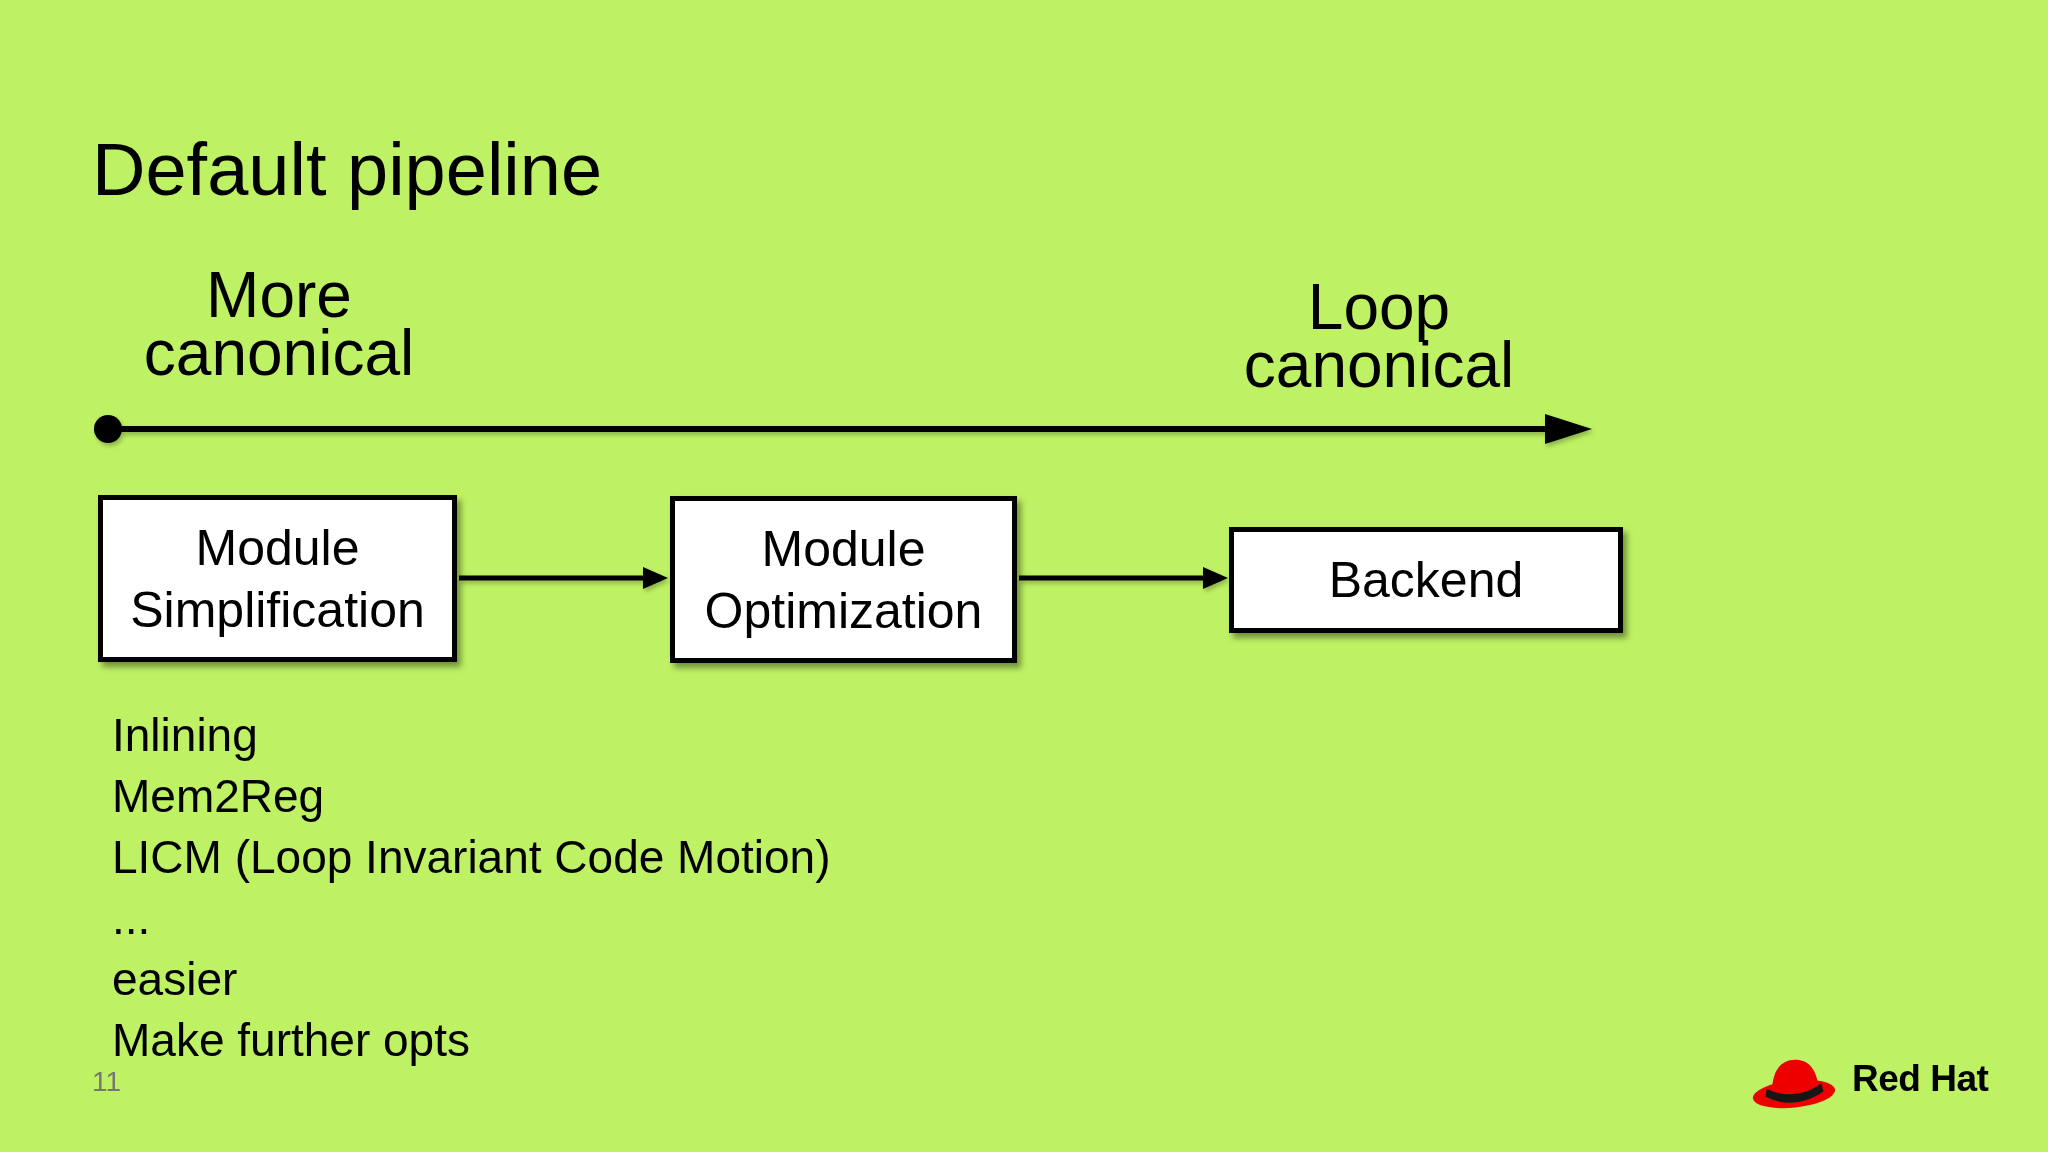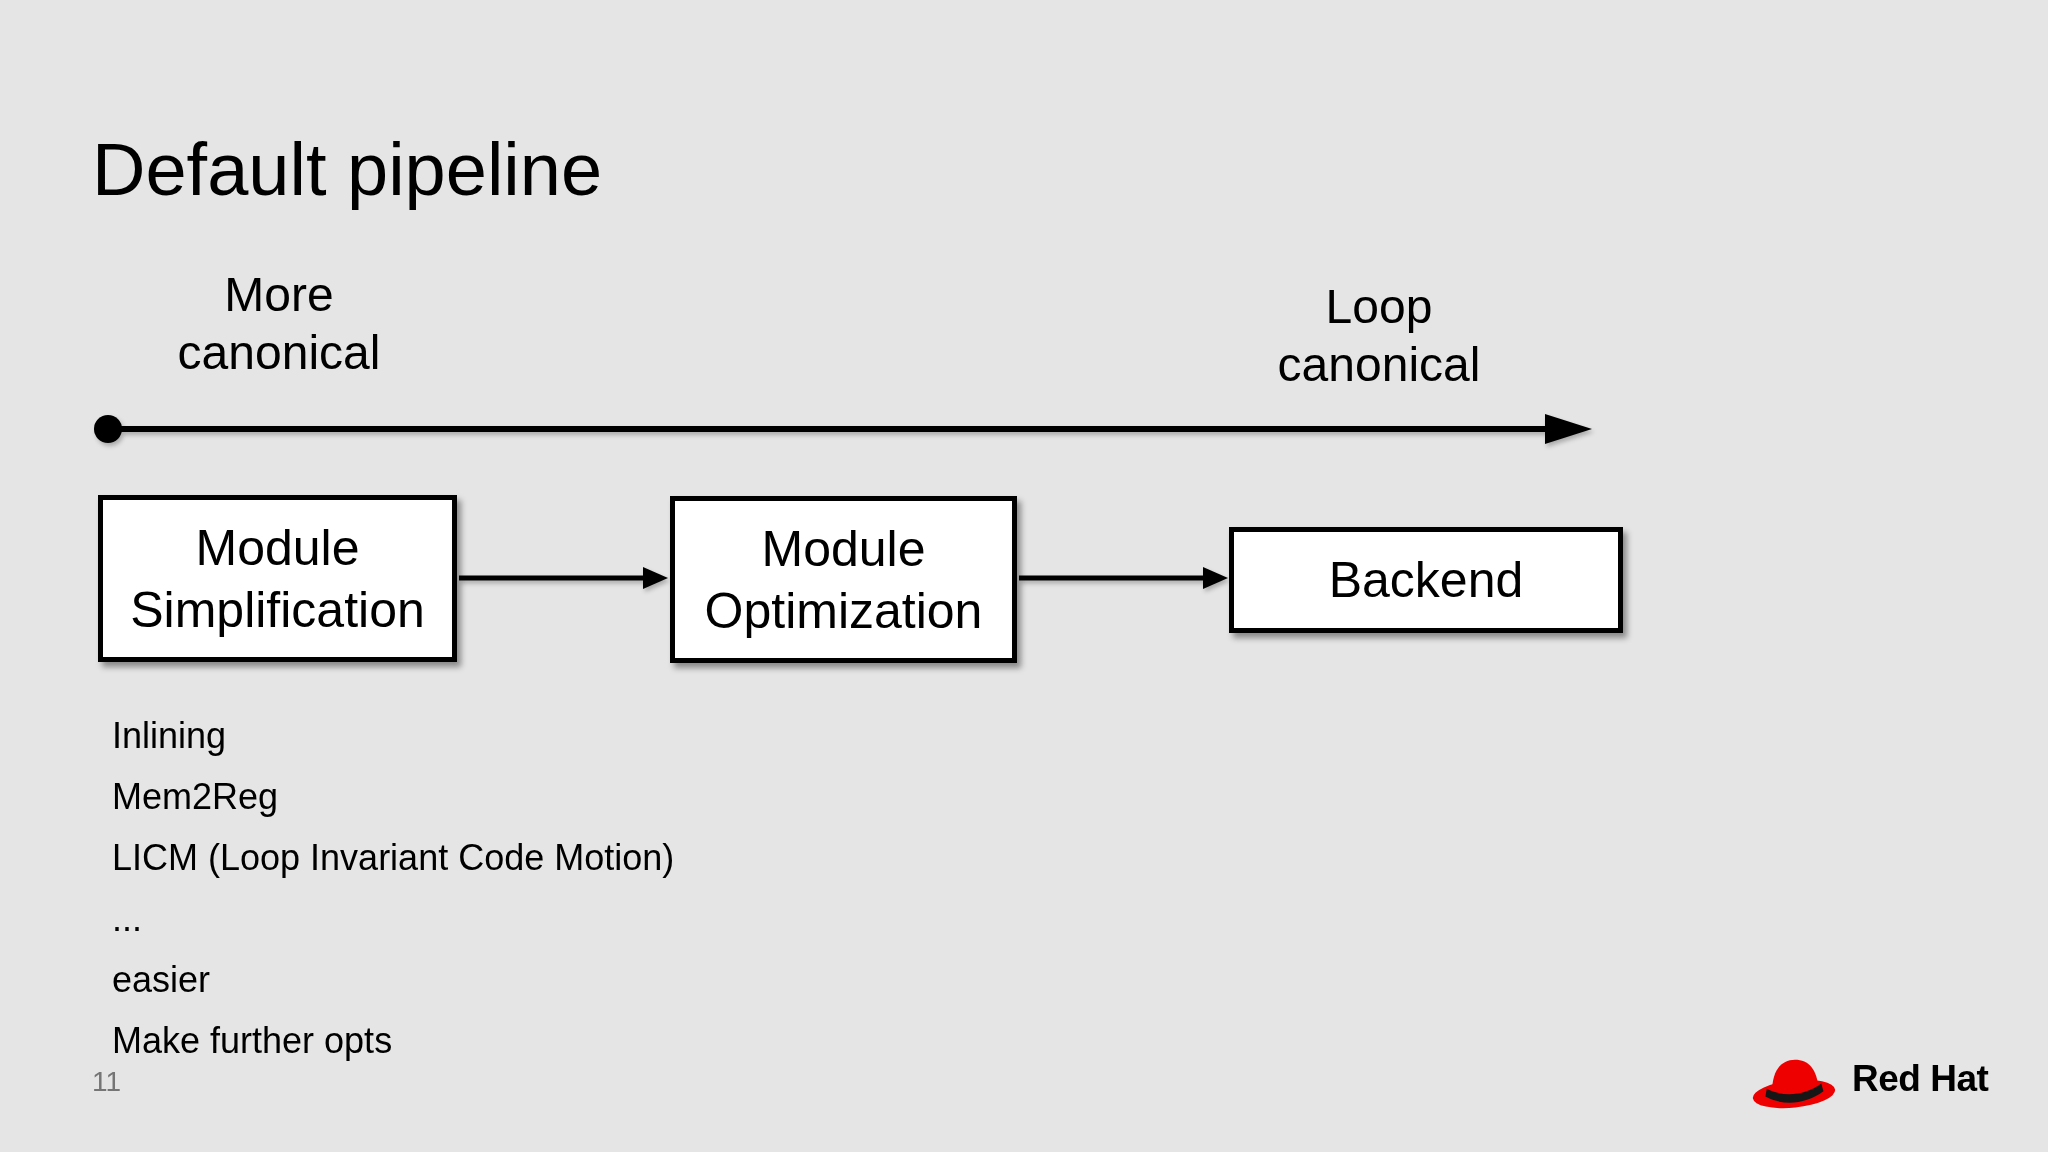--- a/index.html
+++ b/index.html
@@ -1,41 +1,41 @@
 <!DOCTYPE html>
 <html><head>
 <meta charset="utf-8">
 <style>
   html,body { margin:0; padding:0; background:#ffffff; }
   .slide {
-    position:relative; width:2048px; height:1152px; background:#e5e5e5;
+    position:relative; width:2048px; height:1152px; background:#bef264;
     font-family:"Liberation Sans", sans-serif; color:#000; overflow:hidden;
   }
   .abs { position:absolute; }
   .page-title {
     left:92px; top:133px; font-size:74px; line-height:1; color:#000;
     white-space:nowrap;
   }
   .axis-label {
-    width:320px; text-align:center; font-size:48px; line-height:58px;
+    width:320px; text-align:center; font-size:64px; line-height:58px;
     color:#000; white-space:nowrap;
   }
   .axis-label.more { left:119px; top:266px; }
   .axis-label.less { left:1219px; top:278px; }
   .arrow-svg { display:block; filter:drop-shadow(2px 3px 2px rgba(0,0,0,0.25)); }
   .stage-box {
     box-sizing:border-box; background:#ffffff; border:5px solid #000000;
     box-shadow:4px 5px 6px rgba(0,0,0,0.40);
     display:flex; align-items:center; justify-content:center;
     text-align:center; font-size:50px; line-height:62px; color:#000;
   }
   .box-1 { left:98px;  top:495px; width:359px; height:167px; }
   .box-2 { left:670px; top:496px; width:347px; height:167px; }
   .box-3 { left:1229px; top:527px; width:394px; height:106px; }
-  .pass-list { left:112px; top:705px; font-size:36px; line-height:61px; color:#000; }
+  .pass-list { left:112px; top:705px; font-size:46px; line-height:61px; color:#000; }
   .page-number { left:92px; top:1068px; font-size:28px; line-height:1; color:#757575; }
   .logo { left:1750px; top:1046px; height:66px; display:flex; align-items:center; gap:14px; }
   .logo-wordmark { font-size:37px; font-weight:bold; letter-spacing:-0.5px; color:#000; white-space:nowrap; }
 </style>
 </head>
 <body>
 
 <div class="slide">
 
   <div class="abs page-title">Default pipeline</div>

